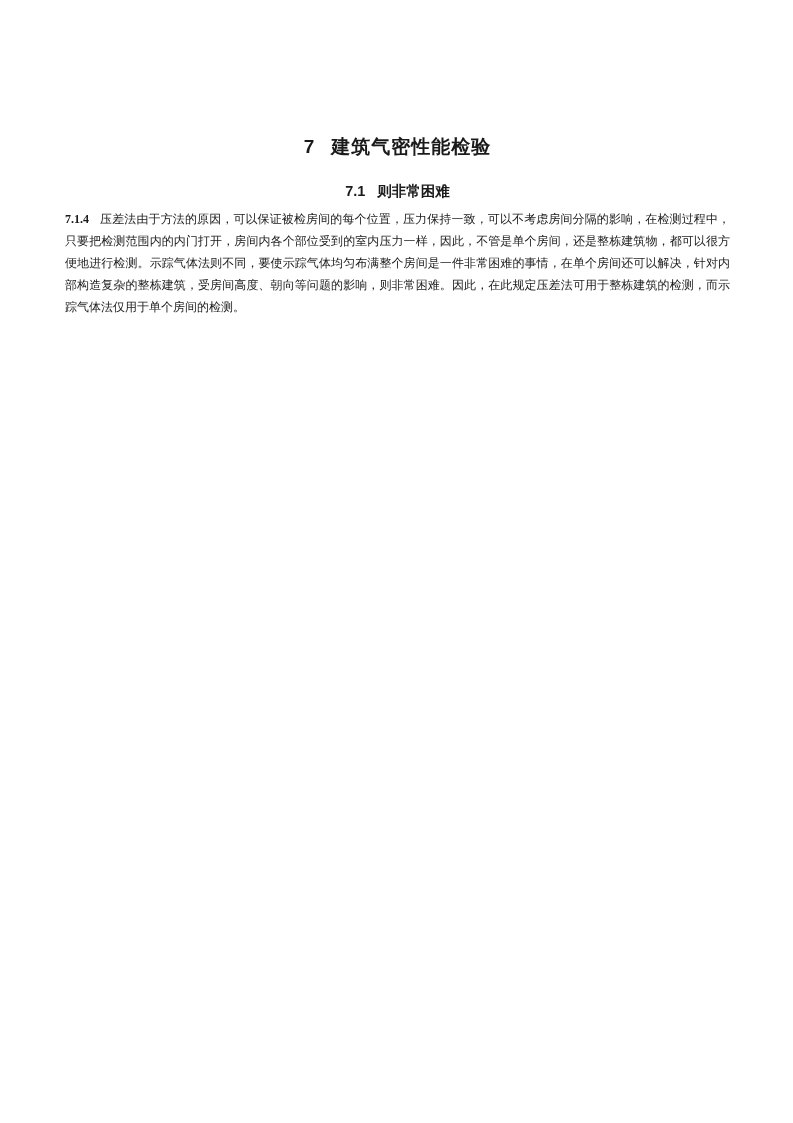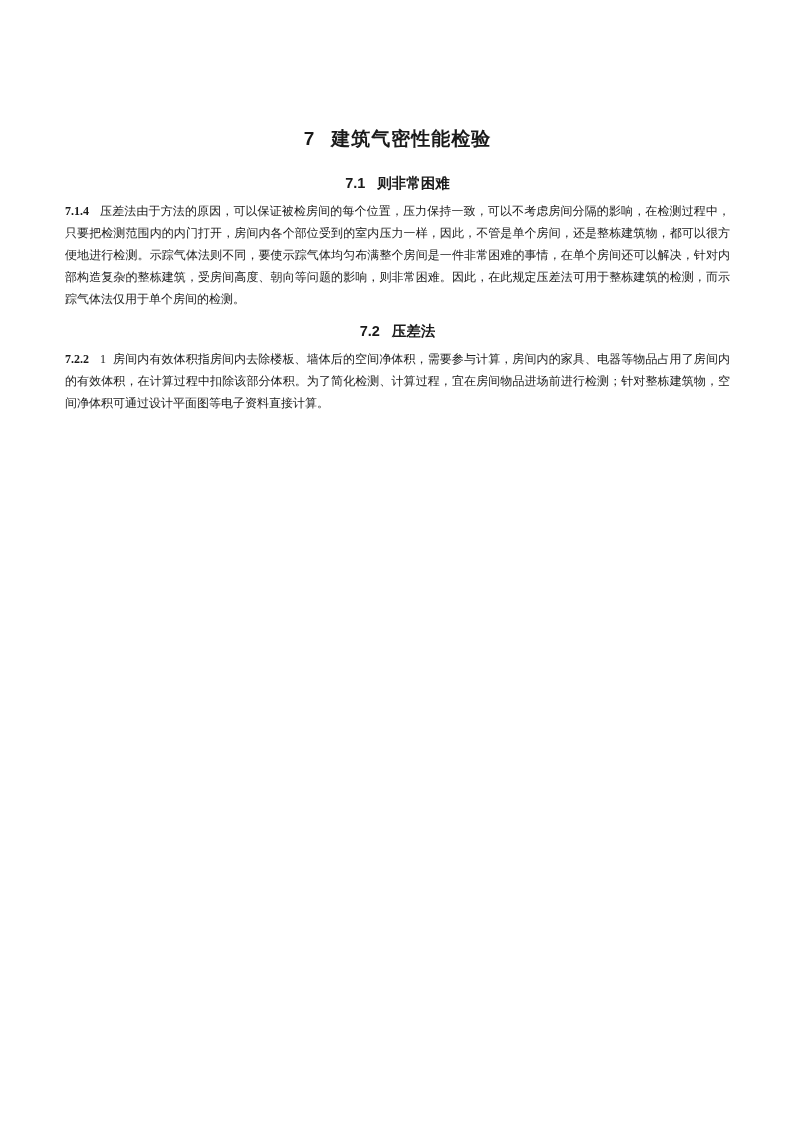--- a/index.html
+++ b/index.html
@@ -4,21 +4,21 @@
 <style>
   html, body {
     margin: 0;
     padding: 0;
     background: #ffffff;
   }
   .page {
     position: relative;
     width: 793px;
     height: 1025px;
-    margin: 0 auto;
+    margin: 8px auto;
     background: #ffffff;
     color: #1a1a1a;
     font-family: "Liberation Serif", "DejaVu Serif", serif;
     box-sizing: border-box;
     padding: 128px 63px 0 65px;
     overflow: hidden;
   }
   .chapter-title {
     margin: 0;
     text-align: center;
@@ -80,24 +80,16 @@
 
   <section class="doc-section" data-name="section-7-1">
     <h2 class="section-heading" data-name="section-heading-7-1">
       <span class="num" data-name="section-number">7.1</span><span data-name="section-title">则非常困难</span>
     </h2>
     <p class="clause" data-name="clause-7-1-4">
       <span class="clause-label" data-name="clause-label">7.1.4</span><span data-name="clause-text">压差法由于方法的原因，可以保证被检房间的每个位置，压力保持一致，可以不考虑房间分隔的影响，在检测过程中，只要把检测范围内的内门打开，房间内各个部位受到的室内压力一样，因此，不管是单个房间，还是整栋建筑物，都可以很方便地进行检测。示踪气体法则不同，要使示踪气体均匀布满整个房间是一件非常困难的事情，在单个房间还可以解决，针对内部构造复杂的整栋建筑，受房间高度、朝向等问题的影响，则非常困难。因此，在此规定压差法可用于整栋建筑的检测，而示踪气体法仅用于单个房间的检测。</span>
     </p>
   </section>
 
-  <section class="doc-section" data-name="section-7-2">
-    <h2 class="section-heading" data-name="section-heading-7-2">
-      <span class="num" data-name="section-number">7.2</span><span data-name="section-title">压差法</span>
-    </h2>
-    <p class="clause" data-name="clause-7-2-2">
-      <span class="clause-label" data-name="clause-label">7.2.2</span><span class="item-number" data-name="item-number">1</span><span data-name="clause-text">房间内有效体积指房间内去除楼板、墙体后的空间净体积，需要参与计算，房间内的家具、电器等物品占用了房间内的有效体积，在计算过程中扣除该部分体积。为了简化检测、计算过程，宜在房间物品进场前进行检测；针对整栋建筑物，空间净体积可通过设计平面图等电子资料直接计算。</span>
-    </p>
-  </section>
 
   <div class="page-number" data-name="page-number">42</div>
 
 </div>
 
 </body></html>

